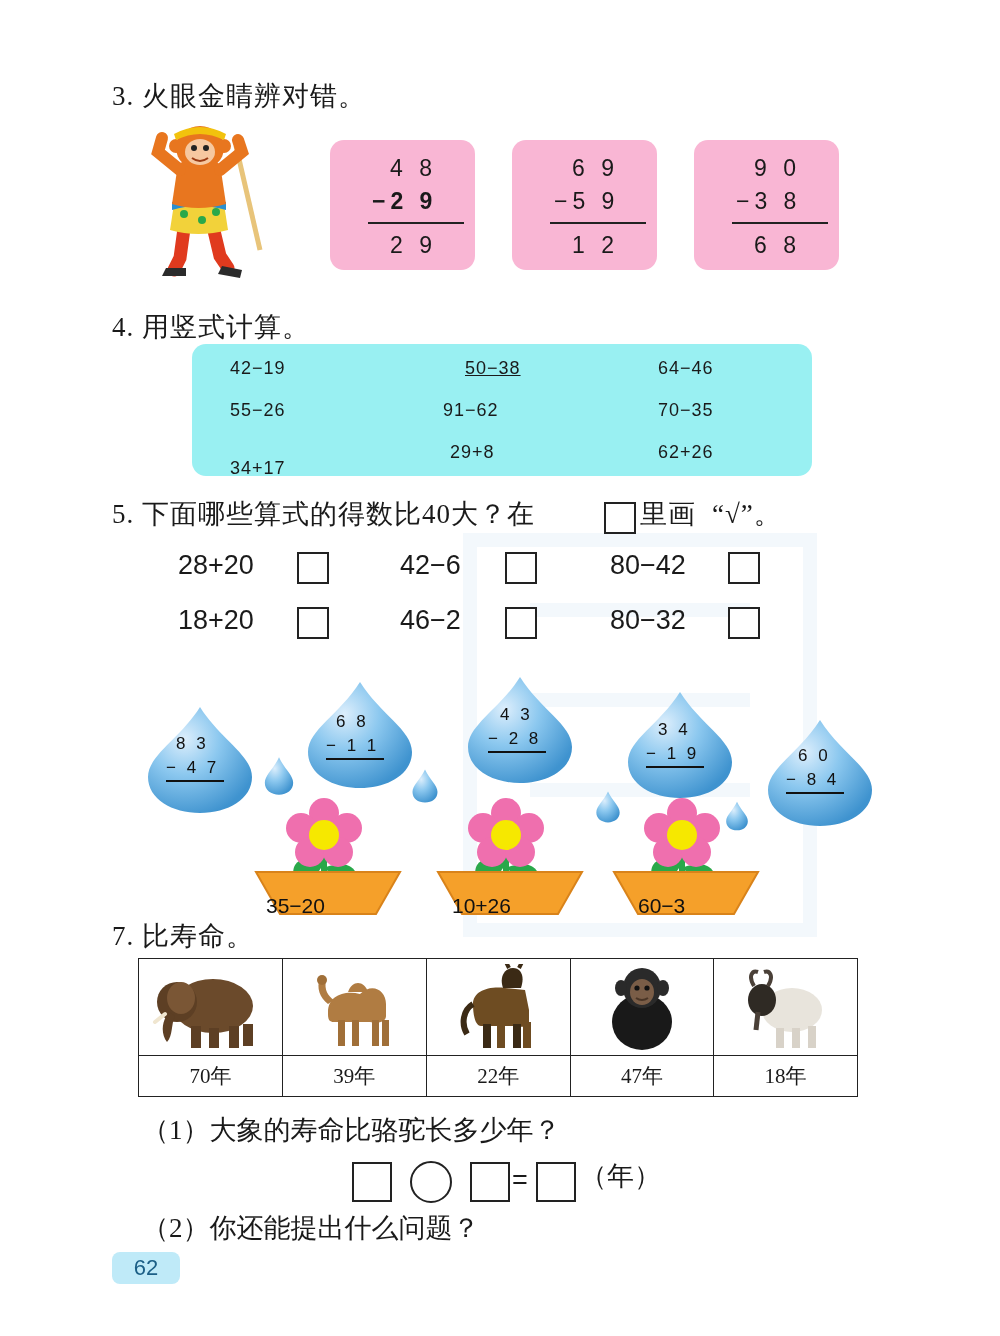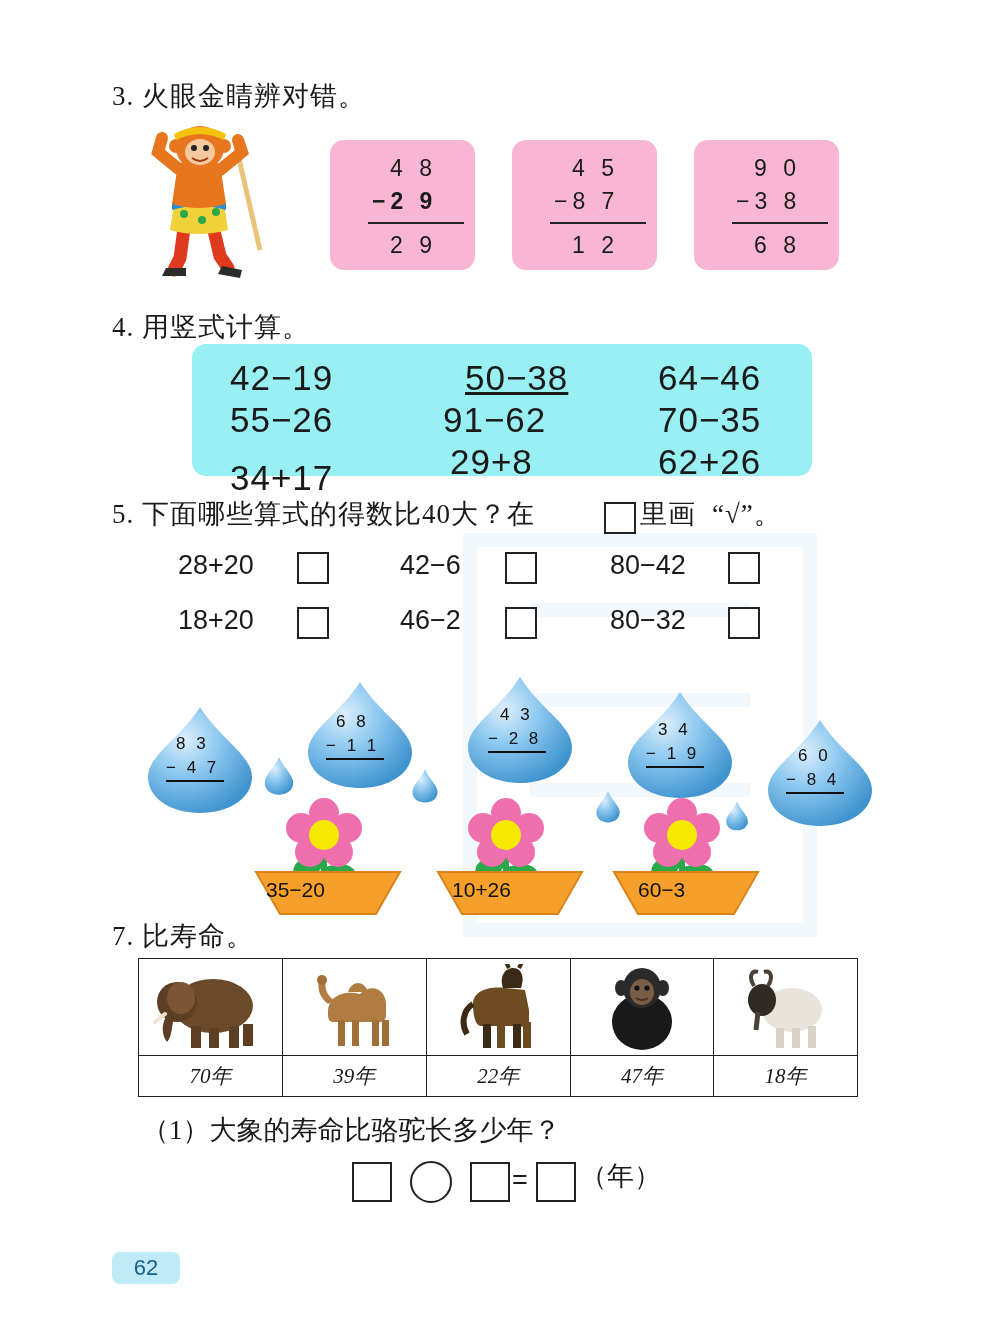--- a/index.html
+++ b/index.html
@@ -52,21 +52,21 @@
 
   
   .cyan-card {
     position: absolute;
     background: #99f0f2;
     border-radius: 14px;
   }
   .cy-item {
     position: absolute;
     font-family: "Liberation Sans", sans-serif;
-    font-size: 35px;
+    font-size: 18px;
     letter-spacing: 1px;
     white-space: nowrap;
   }
 
   
   .expr {
     position: absolute;
     font-family: "Liberation Sans", sans-serif;
     font-size: 27px;
     white-space: nowrap;
@@ -95,36 +95,37 @@
     height: 1.6px;
     background: #111;
   }
   .flower { position: absolute; }
   .pot-label {
     position: absolute;
     font-family: "Liberation Sans", sans-serif;
     font-size: 21px;
     color: #111;
     white-space: nowrap;
+    margin-top: 16px;
   }
 
   
   .table7 {
     position: absolute;
     border-collapse: collapse;
   }
   .table7 td {
     border: 1.6px solid #222;
     text-align: center;
     vertical-align: middle;
     font-family: "Liberation Serif", serif;
     font-size: 21px;
   }
   .cell-pic { height: 96px; width: 143px; padding: 0; }
-  .cell-val { height: 38px; font-style: italic; }
+  .cell-val { height: 38px; }
   .animal { display:block; margin: 0 auto; }
 
   .sub-q {
     position: absolute;
     font-size: 27px;
     white-space: nowrap;
   }
   .ans-box {
     position: absolute;
     border: 2px solid #222;
@@ -222,22 +223,22 @@
     </svg>
   </div>
 
   <div class="pink-card" style="left:330px; top:140px; width:145px; height:130px;"></div>
   <div class="vcalc" style="left:390px; top:155px;">4 8</div>
   <div class="vcalc" style="left:372px; top:188px;font-weight:bold;">−2 9</div>
   <div class="vline" style="left:368px; top:222px; width:96px;"></div>
   <div class="vcalc" style="left:390px; top:232px;">2 9</div>
 
   <div class="pink-card" style="left:512px; top:140px; width:145px; height:130px;"></div>
-  <div class="vcalc" style="left:572px; top:155px;">4 5</div>
-  <div class="vcalc" style="left:554px; top:188px;">−8 7</div>
+  <div class="vcalc" style="left:572px; top:155px;">6 9</div>
+  <div class="vcalc" style="left:554px; top:188px;">−5 9</div>
   <div class="vline" style="left:550px; top:222px; width:96px;"></div>
   <div class="vcalc" style="left:572px; top:232px;">1 2</div>
 
   <div class="pink-card" style="left:694px; top:140px; width:145px; height:130px;"></div>
   <div class="vcalc" style="left:754px; top:155px;">9 0</div>
   <div class="vcalc" style="left:736px; top:188px;">−3 8</div>
   <div class="vline" style="left:732px; top:222px; width:96px;"></div>
   <div class="vcalc" style="left:754px; top:232px;">6 8</div>
 
   <div class="q-title" style="left:112px; top:298px;margin-top:11px;">
@@ -490,15 +491,16 @@
 
   <div class="sub-q" style="left:142px; top:1112px;">（1）大象的寿命比骆驼长多少年？</div>
 
   <div class="ans-box" style="left:352px; top:1162px;"></div>
   <div class="ans-circle" style="left:410px; top:1161px;"></div>
   <div class="ans-box" style="left:470px; top:1162px;"></div>
   <div class="eq" style="left:512px; top:1165px;">=</div>
   <div class="ans-box" style="left:536px; top:1162px;"></div>
   <div class="sub-q" style="left:580px; top:1158px;">（年）</div>
 
+  <div class="sub-q" style="left:142px; top:1210px;">（2）你还能提出什么问题？</div>
 
   <div class="pagenum">62</div>
 </div>
 
 </body></html>

